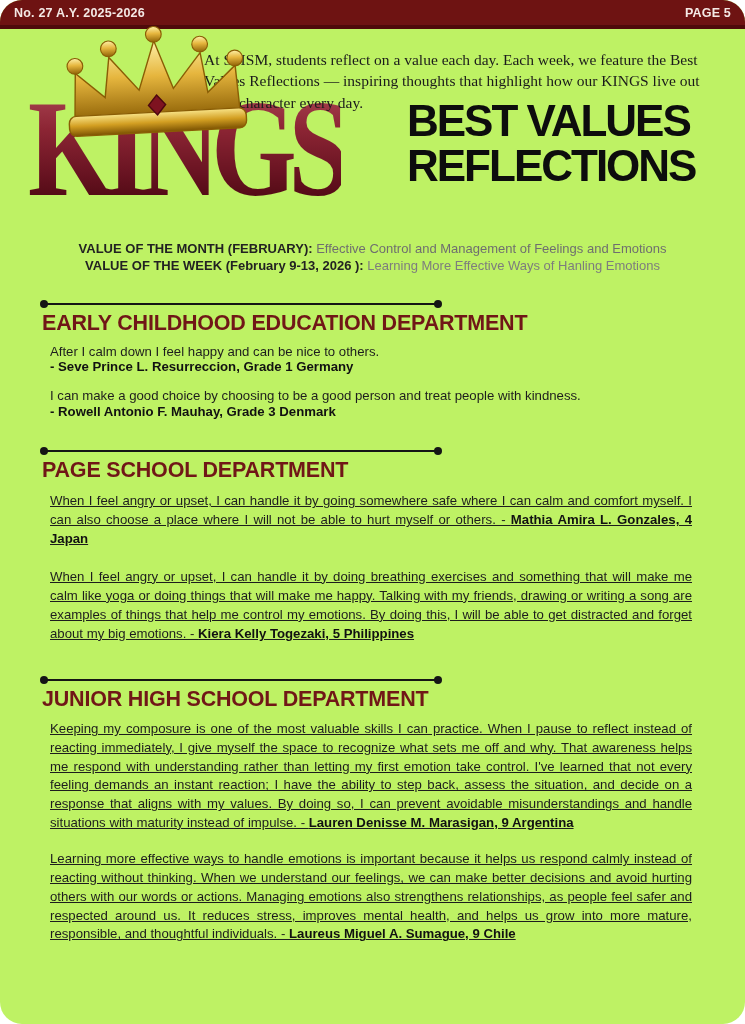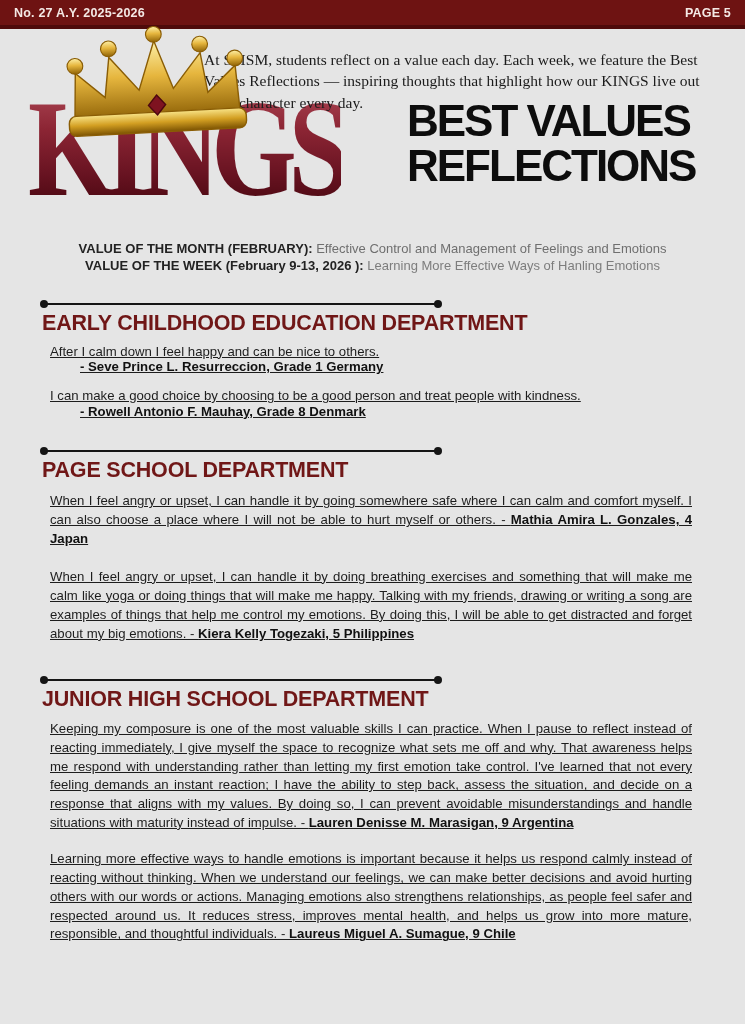--- a/index.html
+++ b/index.html
@@ -1,24 +1,25 @@
 <!DOCTYPE html>
 <html><head>
 <meta charset="utf-8">
 <style>
   * { margin: 0; padding: 0; box-sizing: border-box; }
   html, body { background: #ffffff; }
   .page {
     position: relative;
     width: 745px;
     height: 1024px;
-    background: #e5e5e5;
+    background: #bef264;
     overflow: hidden;
     font-family: "Liberation Sans", sans-serif;
     color: #222;
+    border-radius: 22px;
   }
 
   
   .topbar {
     height: 29px;
     background: #6e1312;
     border-bottom: 4px solid #4e0a0a;
     display: flex;
     align-items: center;
     justify-content: space-between;
@@ -112,22 +113,22 @@
     color: #701717;
     margin: 2px 0 8px 2px;
   }
   .reflections { margin-left: 10px; width: 642px; }
   .reflection {
     font-size: 13.2px;
     color: #1d1d1d;
   }
   .reflection .author { font-weight: 800; color: #111; }
   
-  .tight { line-height: 1.18; text-decoration: underline; }
-  .tight .author { display: block; margin-left: 30px; }
+  .tight { line-height: 1.18; }
+  .tight .author { display: block; }
   .tight + .tight { margin-top: 13px; }
   
   .justify { text-align: justify; text-decoration: underline; }
   .lh-md { line-height: 1.45; }
   .lh-lg { line-height: 1.42; }
   .reflection + .gap-md { margin-top: 18px; }
 </style>
 </head>
 <body>
 
@@ -185,21 +186,21 @@
   <section class="dept dept-ece">
     <div class="rule"></div>
     <h2 class="dept-title">EARLY CHILDHOOD EDUCATION DEPARTMENT</h2>
     <div class="reflections">
       <p class="reflection tight">
         <span class="quote">After I calm down I feel happy and can be nice to others.</span>
         <span class="author">- Seve Prince L. Resurreccion, Grade 1 Germany</span>
       </p>
       <p class="reflection tight">
         <span class="quote">I can make a good choice by choosing to be a good person and treat people with kindness.</span>
-        <span class="author">- Rowell Antonio F. Mauhay, Grade 8 Denmark</span>
+        <span class="author">- Rowell Antonio F. Mauhay, Grade 3 Denmark</span>
       </p>
     </div>
   </section>
 
   <section class="dept dept-gs">
     <div class="rule"></div>
     <h2 class="dept-title">PAGE SCHOOL DEPARTMENT</h2>
     <div class="reflections">
       <p class="reflection justify lh-md">
         <span class="quote">When I feel angry or upset, I can handle it by going somewhere safe where I can calm and comfort myself. I can also choose a place where I will not be able to hurt myself or others. - </span><span class="author">Mathia Amira L. Gonzales, 4 Japan</span>

